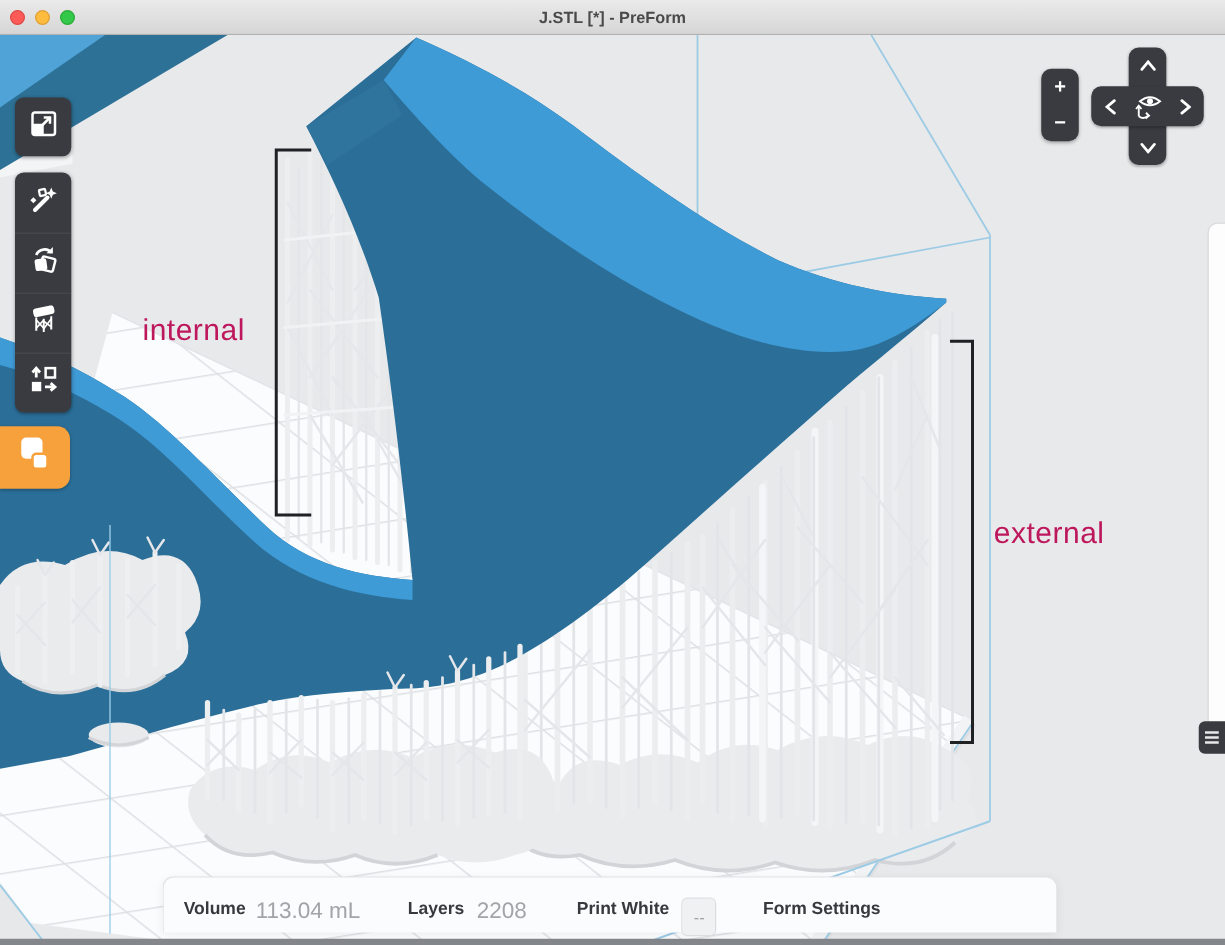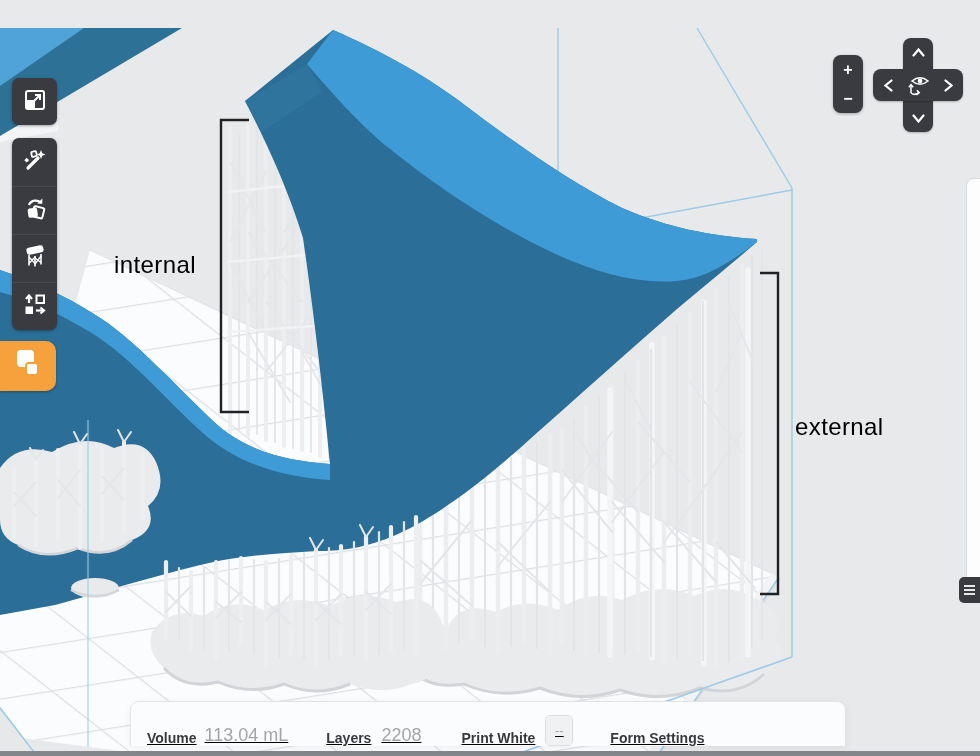--- a/index.html
+++ b/index.html
@@ -11,21 +11,21 @@
     display:flex;align-items:center;justify-content:center;box-sizing:border-box;}
   .title-text{font-size:13px;font-weight:600;color:#4A4A4A;}
   .lights{position:absolute;left:8px;top:8px;display:flex;gap:8px;}
   .light{width:12px;height:12px;border-radius:50%;box-sizing:border-box;}
   .light.red{background:#FC5B57;border:1px solid #DF4744;}
   .light.yellow{background:#FDBC3E;border:1px solid #DE9F34;}
   .light.green{background:#34C84A;border:1px solid #27AA35;}
   
   .scene{position:absolute;left:0;top:0;z-index:1;}
   
-  .annot{position:absolute;z-index:6;font-size:24px;color:#000000;letter-spacing:.4px;}
+  .annot{position:absolute;z-index:6;font-size:24px;color:#be185d;letter-spacing:.4px;}
   .annot.internal{left:114px;top:251px;}
   .annot.external{left:795px;top:413px;}
   
   .tbtn{position:absolute;left:12px;width:45px;background:#3A3B40;border-radius:7px;
         box-shadow:0 1px 3px rgba(0,0,0,.35);display:flex;align-items:center;
         justify-content:center;z-index:10;cursor:pointer;}
   .tbtn.single{top:78px;height:47px;}
   .tgroup{position:absolute;left:12px;top:138px;width:45px;height:192px;background:#3A3B40;
         border-radius:7px;box-shadow:0 1px 3px rgba(0,0,0,.35);z-index:10;}
   .tgroup .cell{height:48px;display:flex;align-items:center;justify-content:center;
@@ -49,22 +49,22 @@
   .slider-track{position:absolute;left:966px;top:178px;width:16px;height:412px;background:#FDFDFE;
         border:1px solid #D7D9DB;border-radius:8px 0 0 8px;box-sizing:border-box;z-index:9;cursor:pointer;}
   .slider-menu{position:absolute;left:959px;top:577px;width:21px;height:26px;background:#3A3B40;
         border-radius:5px 0 0 5px;z-index:9;display:flex;flex-direction:column;align-items:center;
         justify-content:center;gap:2px;cursor:pointer;}
   .slider-menu .bar{width:11px;height:2px;background:#E8E8E8;}
   
   .bottomstrip{position:absolute;left:0;bottom:0;width:980px;height:5px;background:#83868A;z-index:11;}
   .statusbar{position:absolute;left:130px;top:701px;width:716px;height:45px;background:#FBFCFD;
         border:1px solid #E2E3E5;border-bottom:none;border-radius:9px 9px 0 0;z-index:12;
-        box-sizing:border-box;display:flex;align-items:flex-end;padding-top:16px;
-        box-shadow:0 2px 8px rgba(0,0,0,.06);text-decoration:underline;}
+        box-sizing:border-box;display:flex;align-items:flex-start;padding-top:16px;
+        box-shadow:0 2px 8px rgba(0,0,0,.06);}
   .sb-label{font-size:14px;font-weight:700;color:#37393C;white-space:nowrap;}
   .sb-value{font-size:18px;color:#A2A4A8;white-space:nowrap;}
   .timebox{display:flex;height:29px;border:1px solid #DCDDDF;border-radius:5px;overflow:hidden;}
   .timebox .dash{width:26px;background:#F0F1F3;display:flex;align-items:center;justify-content:center;
         font-size:13px;color:#9FA1A4;}
   .settingsbox{height:29px;min-width:168px;border:1px solid #DCDDDF;border-radius:5px;background:#FFF;
         display:flex;align-items:center;justify-content:center;font-size:13px;color:#696B6E;
         padding:0 10px;cursor:pointer;white-space:nowrap;}
 </style>
 </head>
@@ -314,14 +314,22 @@
     <span class="sb-label" style="margin-left:38px;">Layers</span>
     <span class="sb-value" style="margin-left:10px;">2208</span>
     <span class="sb-label" style="margin-left:40px;">Print White</span>
     <span class="timebox" style="margin-left:10px;">
       <span class="dash">--</span>
 
     </span>
     <span class="sb-label" style="margin-left:37px;">Form Settings</span>
   </div>
 
+  <div class="titlebar">
+    <div class="lights">
+      <span class="light red"></span>
+      <span class="light yellow"></span>
+      <span class="light green"></span>
+    </div>
+    <span class="title-text">J.STL [*] - PreForm</span>
+  </div>
 
 </div>
 
 </body></html>

